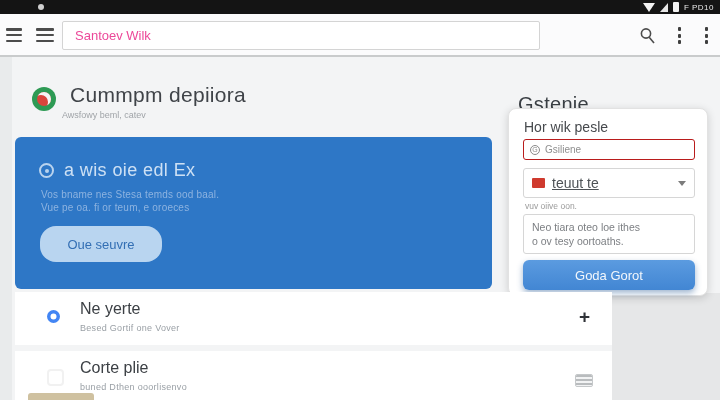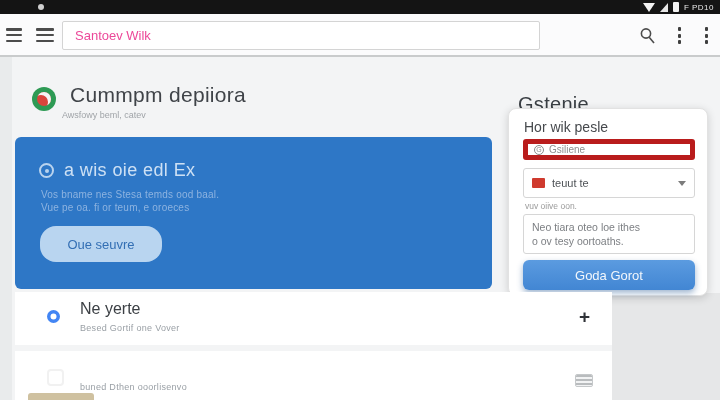--- a/index.html
+++ b/index.html
@@ -48,26 +48,26 @@
   .banner-title { font-size:18px; color:#cde0f4; letter-spacing:.4px; }
   .banner-line { position:absolute; left:26px; font-size:10px; color:#8db3e0; letter-spacing:.2px; }
   .banner-line.l1 { top:52px; }
   .banner-line.l2 { top:65px; }
   .banner-btn { position:absolute; left:25px; top:89px; width:122px; height:36px; background:#b9d5f0; border:none; border-radius:16px; font-size:13px; color:#336fb4; font-family:"Liberation Sans", sans-serif; cursor:pointer; }
 
   
   .panel-heading { position:absolute; left:518px; top:20px; font-size:20px; color:#3a3f44; letter-spacing:.3px;margin-top:16px; }
   .panel-card { position:absolute; left:508px; top:51px; width:200px; height:188px; background:#ffffff; border:1px solid #e2e2e2; border-radius:8px; box-shadow:0 2px 8px rgba(0,0,0,.16); }
   .card-title { position:absolute; left:15px; top:10px; font-size:14px; color:#46494d; }
-  .card-input { position:absolute; left:14px; top:30px; width:172px; height:21px; border:5px solid #b91c1c; border-radius:3px; background:#fff; display:flex; align-items:center; padding:0 6px; gap:5px; }
+  .card-input { position:absolute; left:14px; top:30px; width:172px; height:21px; border:1px solid #b91c1c; border-radius:3px; background:#fff; display:flex; align-items:center; padding:0 6px; gap:5px; }
   .g-circle { width:10px; height:10px; border:1.5px solid #8a8a8a; border-radius:50%; font-size:7px; color:#8a8a8a; display:flex; align-items:center; justify-content:center; line-height:1; }
   .card-input-val { font-size:10px; color:#8f8f8f; }
   .card-select { position:absolute; left:14px; top:59px; width:172px; height:30px; border:1px solid #d6d6d6; border-radius:3px; background:#fff; display:flex; align-items:center; padding:0 8px; gap:7px; cursor:pointer; }
   .red-square { width:13px; height:10px; background:#cf3a2e; border-radius:1px; }
-  .select-label { font-size:11px; color:#4e5256; flex:1; }
+  .select-label { font-size:14px; color:#4e5256; flex:1;text-decoration:underline; }
   .chevron { width:0; height:0; border-left:4px solid transparent; border-right:4px solid transparent; border-top:5px solid #7c7c7c; }
   .select-helper { position:absolute; left:16px; top:92px; font-size:8.5px; color:#9b9b9b; }
   .card-textarea { position:absolute; left:14px; top:105px; width:172px; height:40px; border:1px solid #d6d6d6; border-radius:3px; background:#fff; padding:5px 8px; }
   .card-textarea div { font-size:10.5px; color:#7c7f83; line-height:14px; }
   .card-btn { position:absolute; left:14px; top:151px; width:172px; height:30px; border:none; border-radius:6px; background:linear-gradient(#5b9be0,#4286d3); color:#f2f7fc; font-size:13px; font-family:"Liberation Sans", sans-serif; box-shadow:0 3px 6px rgba(40,90,150,.45); cursor:pointer; }
 
   
   .list-row { position:absolute; left:15px; width:597px; background:#ffffff; }
   .row1 { top:235px; height:53px; }
   .row2 { top:294px; height:49px; }
@@ -175,20 +175,21 @@
 
     <div class="list-row row1">
       <span class="row-icon chrome-icon"></span>
       <div class="row-title">Ne yerte</div>
       <div class="row-sub">Besed Gortif one Vover</div>
       <span class="row-plus">+</span>
     </div>
 
     <div class="list-row row2">
       <span class="row-icon dark-icon"></span>
+      <div class="row-title">Corte plie</div>
       <div class="row-sub">buned Dthen ooorlisenvo</div>
       <span class="grid-icon"></span>
     </div>
 
     <div class="tan-fragment"></div>
   </div>
 
 </div>
 
 </body></html>

